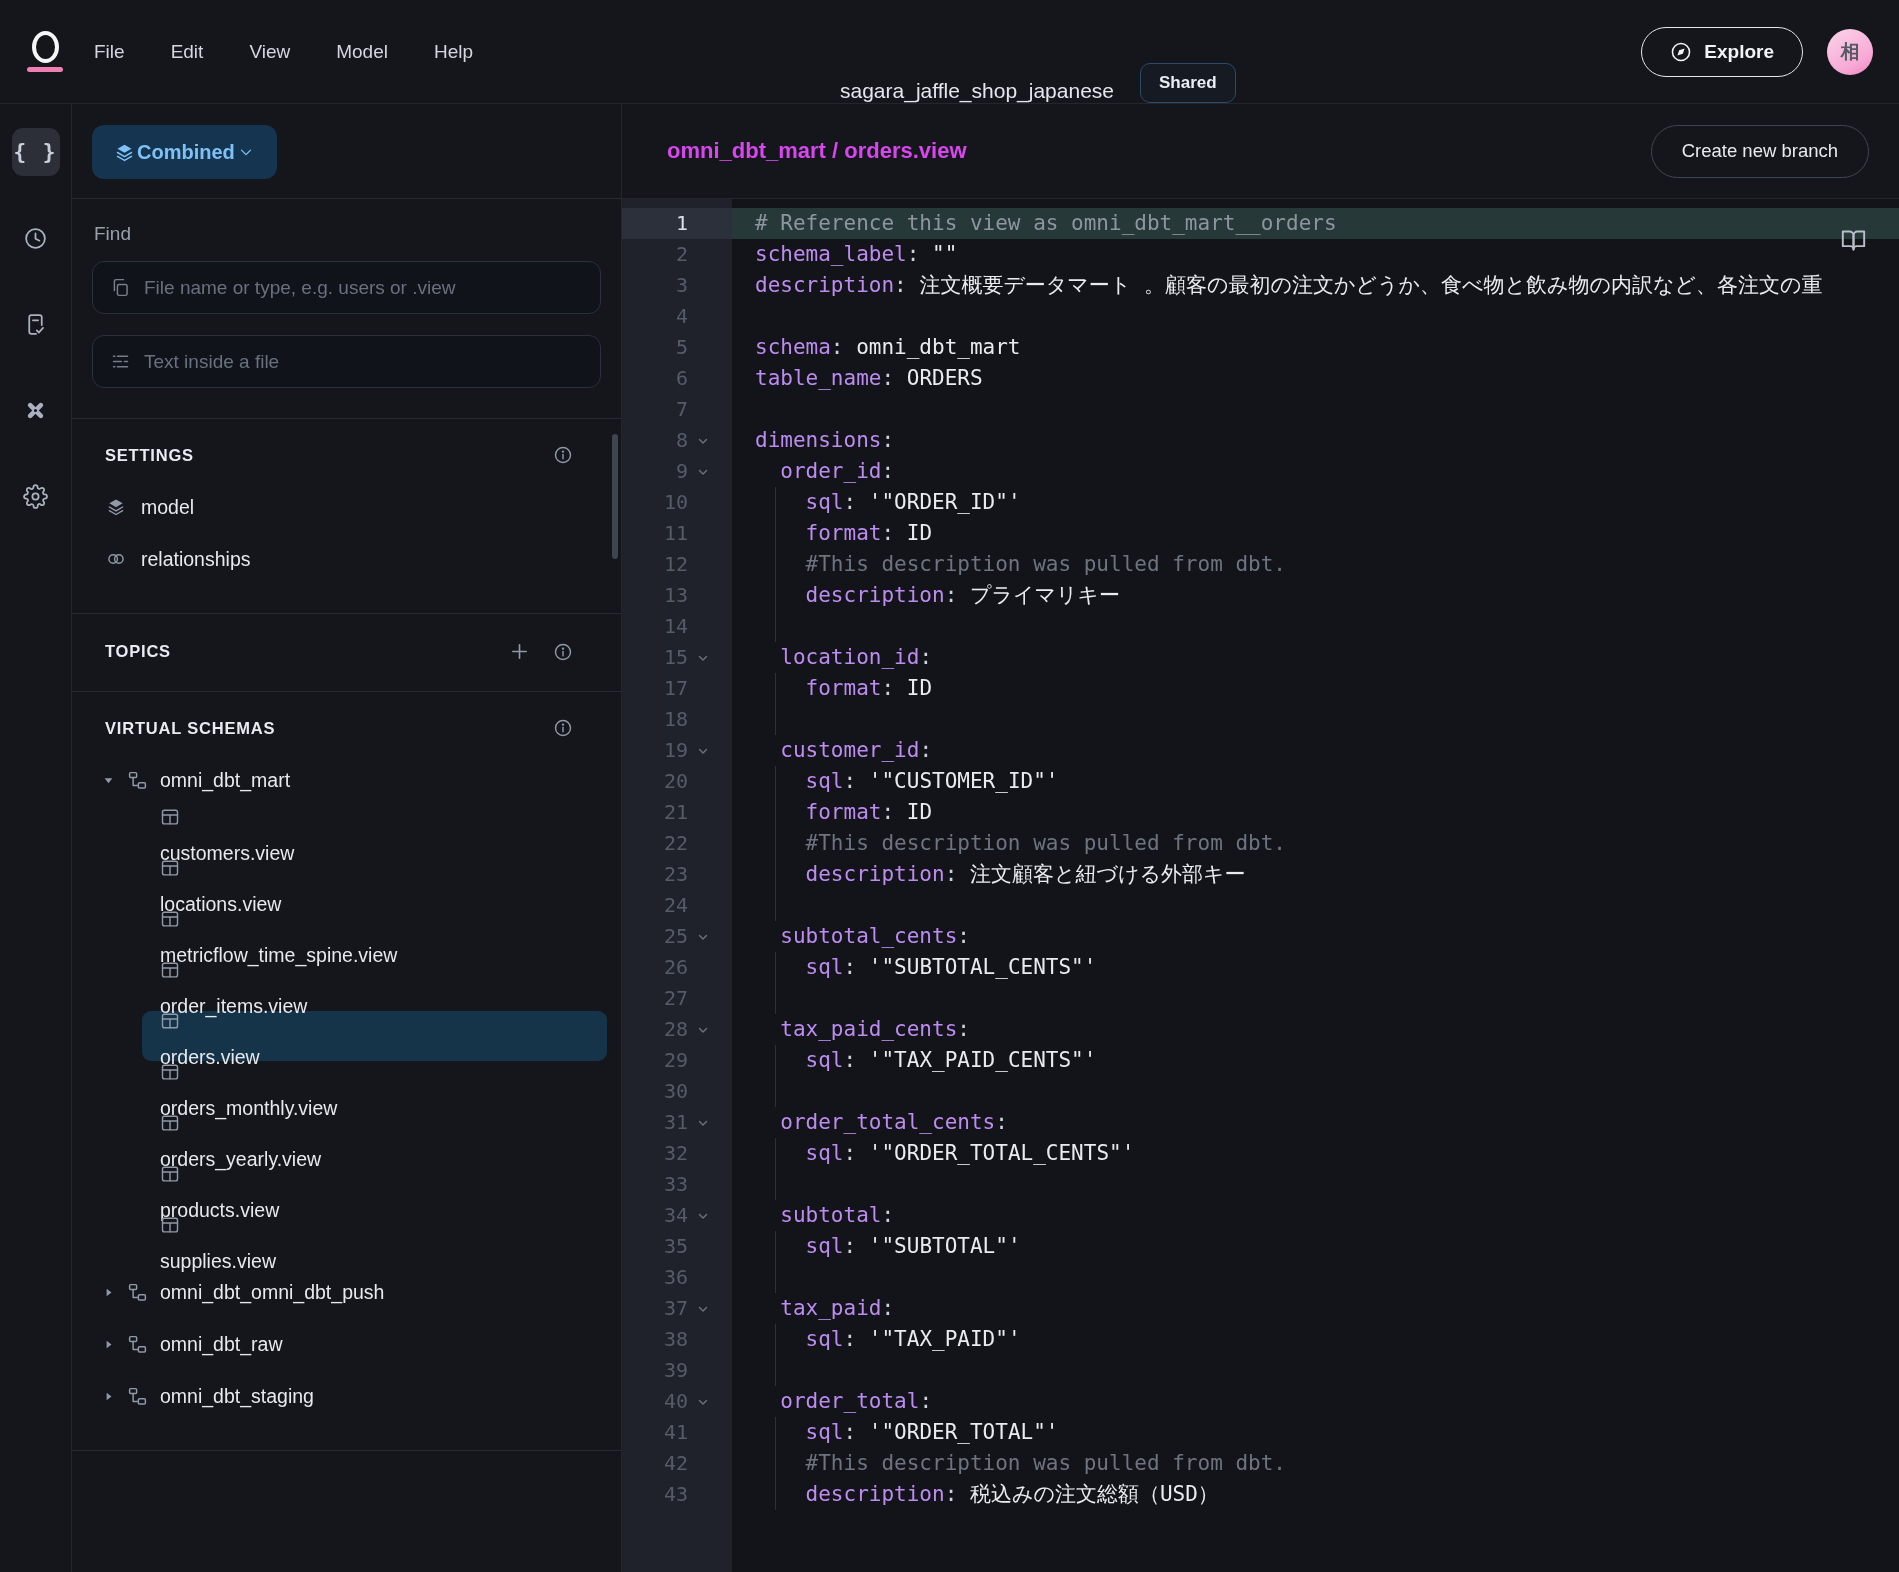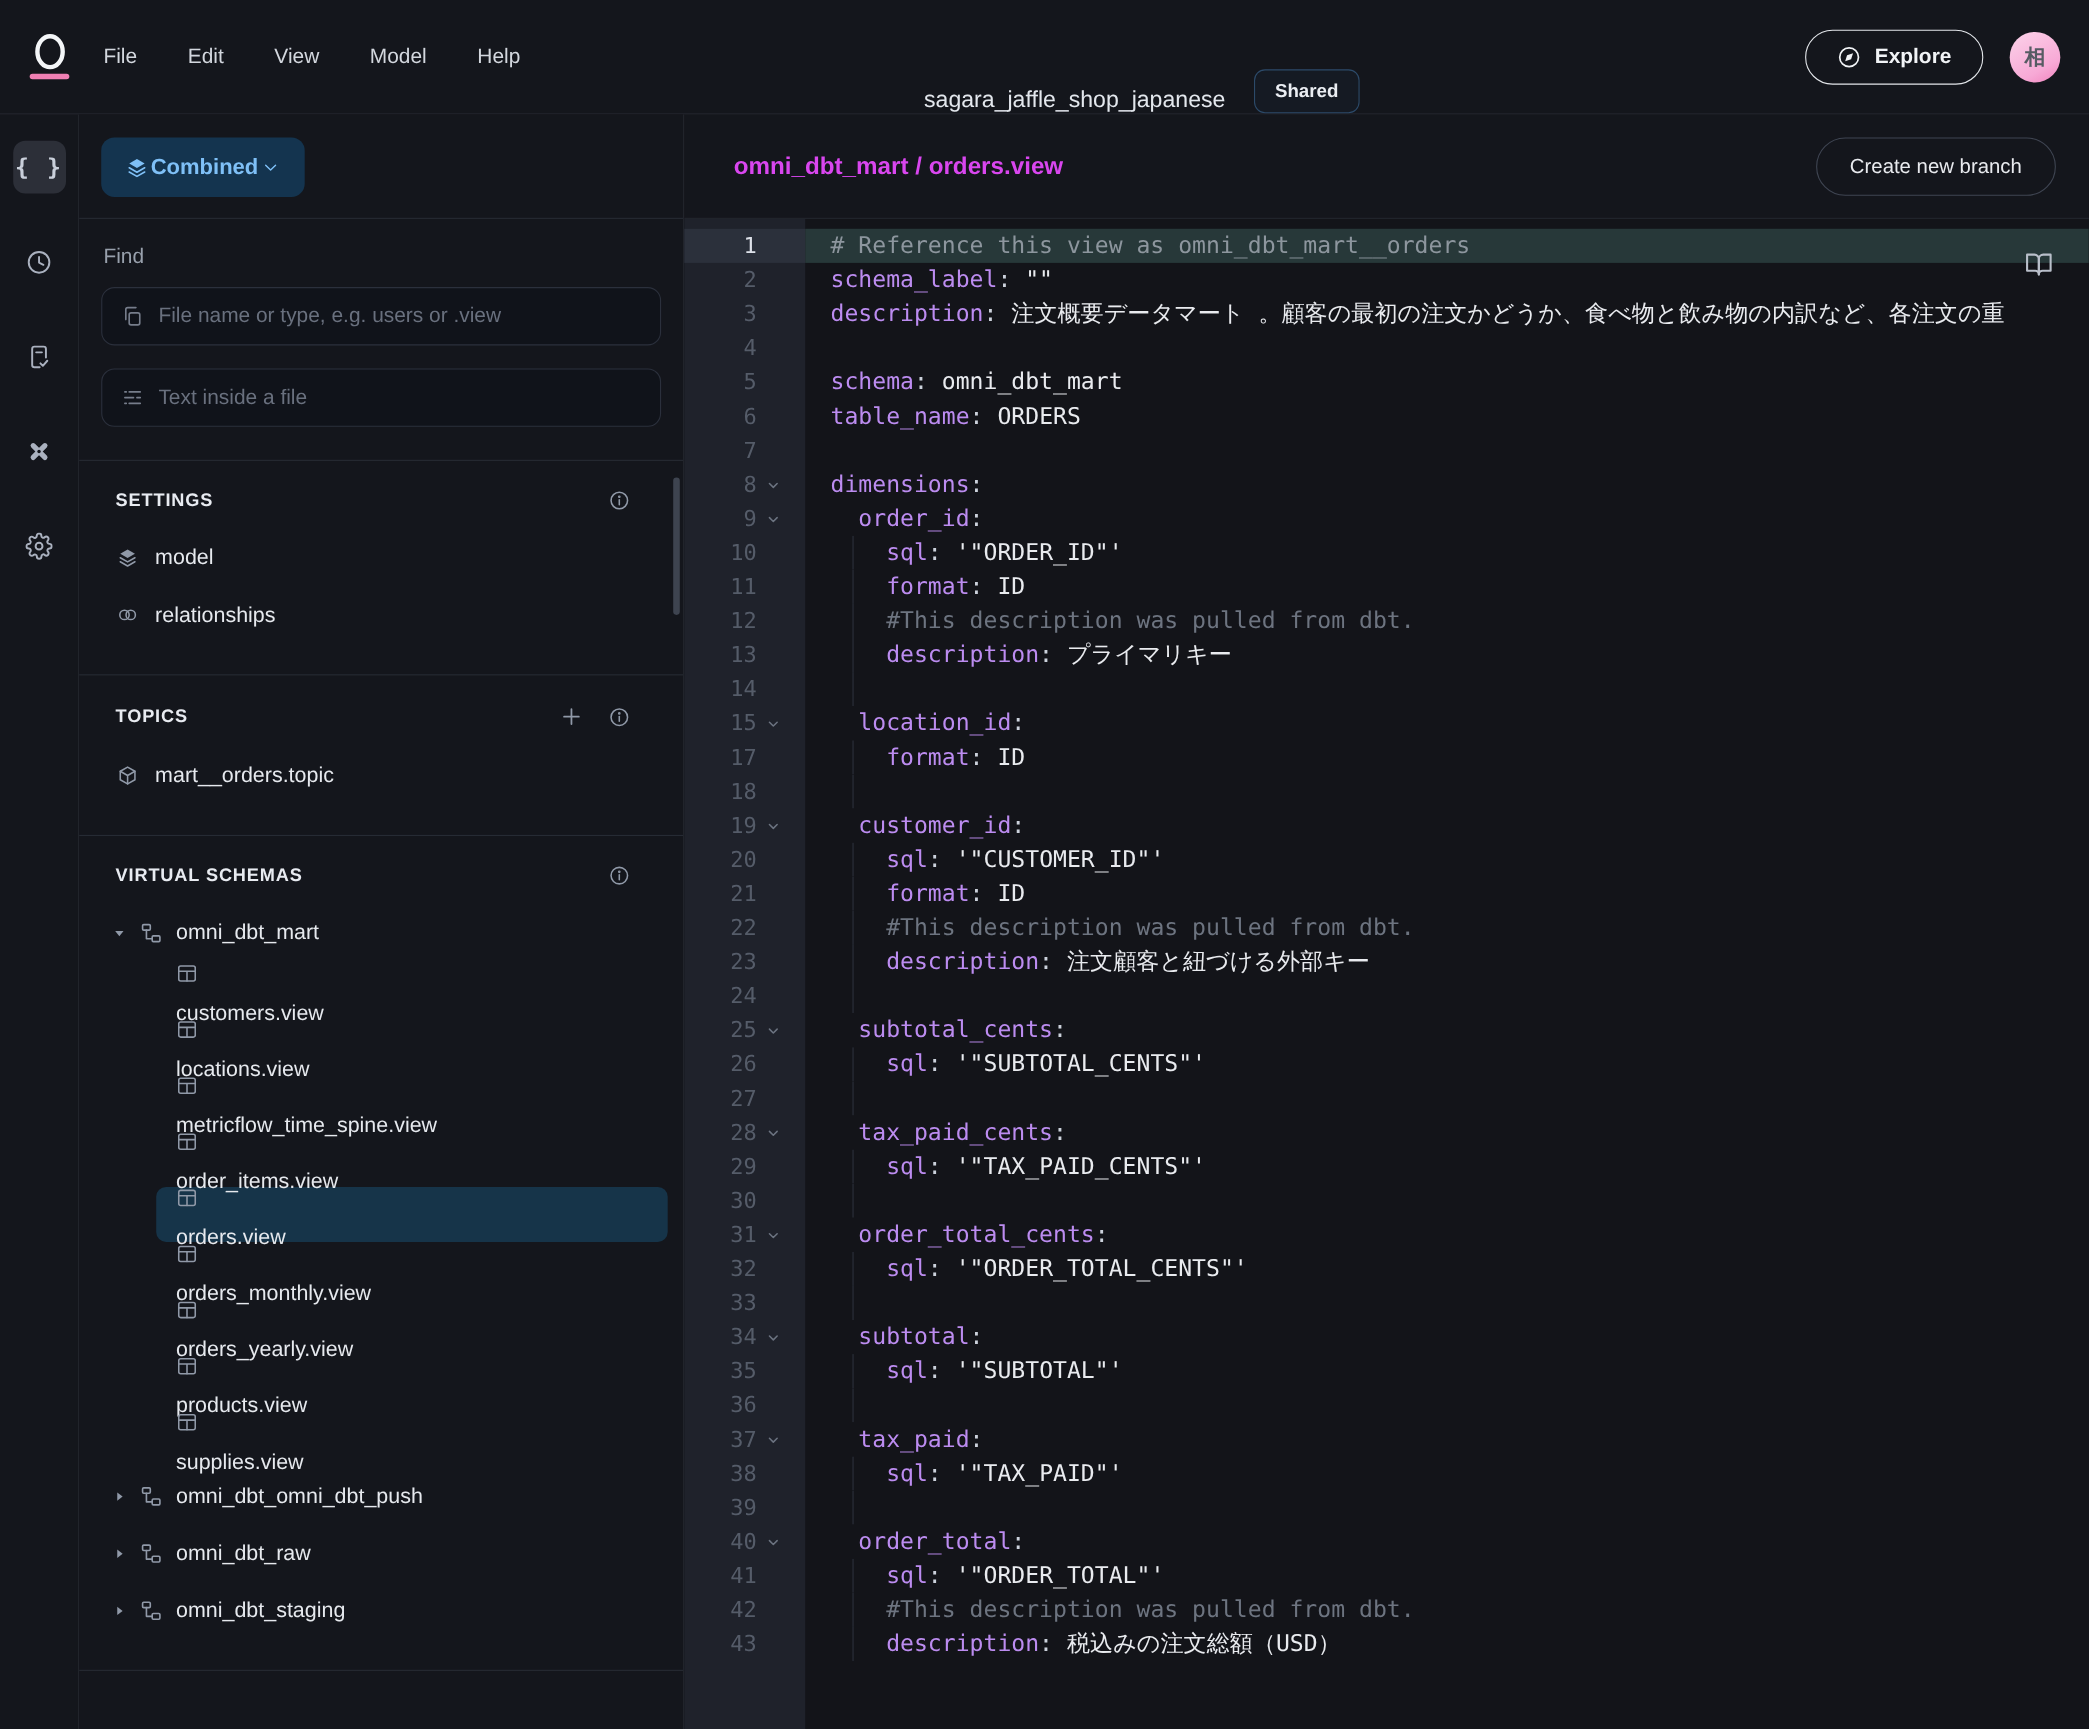--- a/index.html
+++ b/index.html
@@ -291,29 +291,20 @@
             </svg>
           </span>
         <span id="topics-info-slot">
             <svg class="icn" width="20" height="20" viewBox="0 0 24 24" fill="none" stroke="currentColor" stroke-width="1.7" stroke-linecap="round" stroke-linejoin="round">
               <circle cx="12" cy="12" r="9"></circle>
               <path d="M12 11.2v5.3"></path>
               <circle cx="12" cy="7.9" r="0.6" fill="currentColor"></circle>
             </svg>
           </span>
       </div>
-      <div class="item-list" id="topics-list">
-          <div class="sb-item">
-            <svg class="icn" width="20" height="20" viewBox="0 0 24 24" fill="none" stroke="currentColor" stroke-width="1.7" stroke-linecap="round" stroke-linejoin="round">
-              <path d="M12 2.8l8 4.6v9.2l-8 4.6-8-4.6V7.4z"></path>
-              <path d="M12 12l8-4.6M12 12 4 7.4M12 12v9.2"></path>
-            </svg>
-            <span>mart__orders.topic</span>
-          </div>
-        </div>
     </div>
 
     <div class="section sb-divider">
       <div class="section-header">
         <span>VIRTUAL SCHEMAS</span>
         <span class="sp"></span>
         <span id="vs-info-slot">
             <svg class="icn" width="20" height="20" viewBox="0 0 24 24" fill="none" stroke="currentColor" stroke-width="1.7" stroke-linecap="round" stroke-linejoin="round">
               <circle cx="12" cy="12" r="9"></circle>
               <path d="M12 11.2v5.3"></path>

